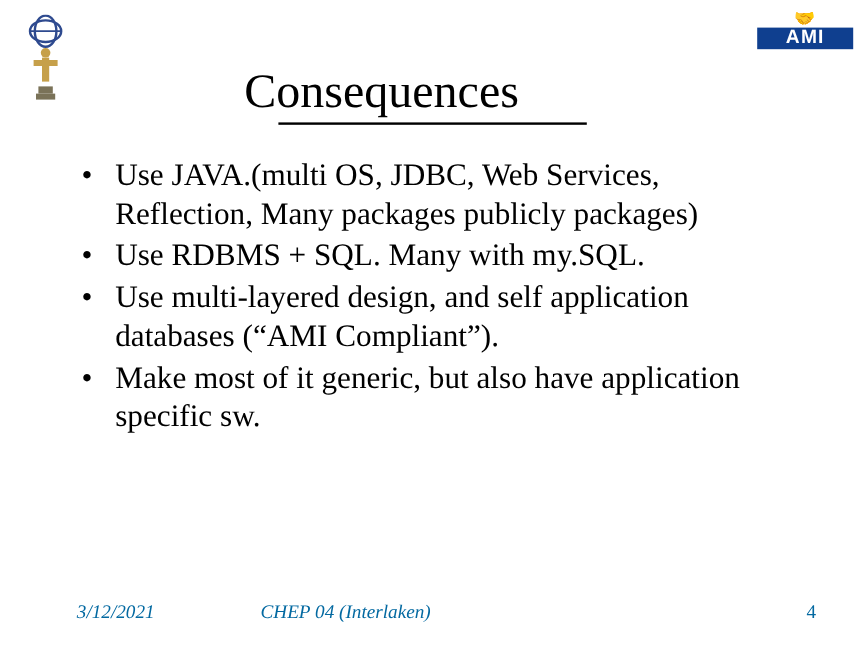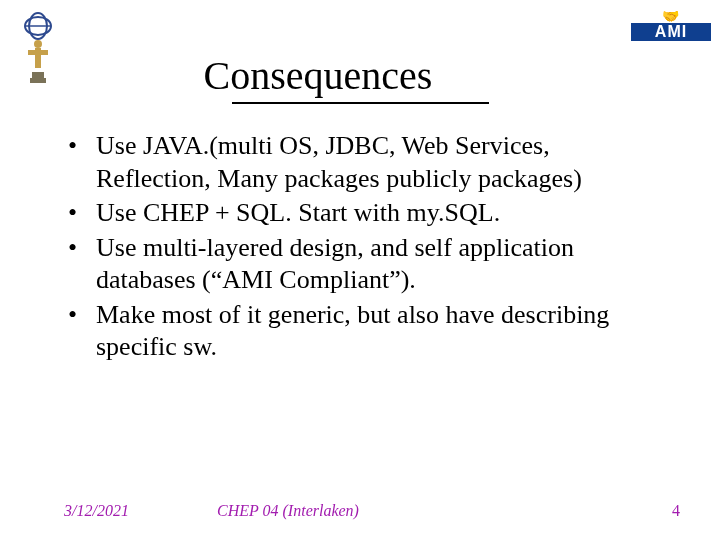--- a/index.html
+++ b/index.html
@@ -92,21 +92,21 @@
     flex: 1;
   }
   .footer {
     position: absolute;
     bottom: 20px;
     left: 0;
     width: 720px;
     height: 22px;
     font-style: italic;
     font-size: 16px;
-    color: #a21caf;
+    color: #0369a1;
   }
   .footer-date {
     position: absolute;
     left: 64px;
     bottom: 0;
   }
   .footer-center {
     position: absolute;
     width: 576px;
     text-align: center;
@@ -145,29 +145,29 @@
   <div class="title">Consequences</div>
   <div class="title-underline"></div>
 
   <div class="body">
     <div class="bullet">
       <div class="dot">•</div>
       <div class="text">Use JAVA.(multi OS, JDBC, Web Services, Reflection, Many packages publicly packages)</div>
     </div>
     <div class="bullet">
       <div class="dot">•</div>
-      <div class="text">Use CHEP + SQL. Start with my.SQL.</div>
+      <div class="text">Use RDBMS + SQL. Many with my.SQL.</div>
     </div>
     <div class="bullet">
       <div class="dot">•</div>
       <div class="text">Use multi-layered design, and self application databases (“AMI Compliant”).</div>
     </div>
     <div class="bullet">
       <div class="dot">•</div>
-      <div class="text">Make most of it generic, but also have describing specific sw.</div>
+      <div class="text">Make most of it generic, but also have application specific sw.</div>
     </div>
   </div>
 
   <div class="footer">
     <div class="footer-date">3/12/2021</div>
     <div class="footer-center">CHEP 04 (Interlaken)</div>
     <div class="footer-pagenum">4</div>
   </div>
 
 </div>

